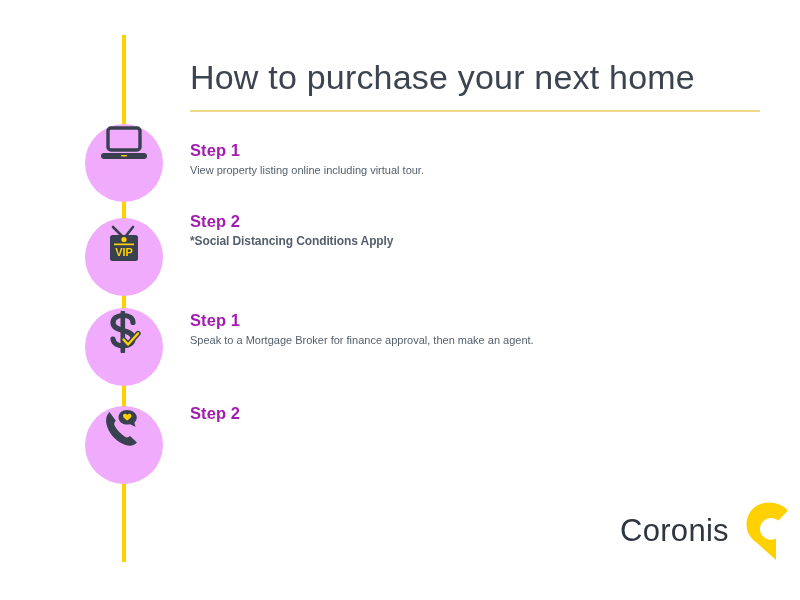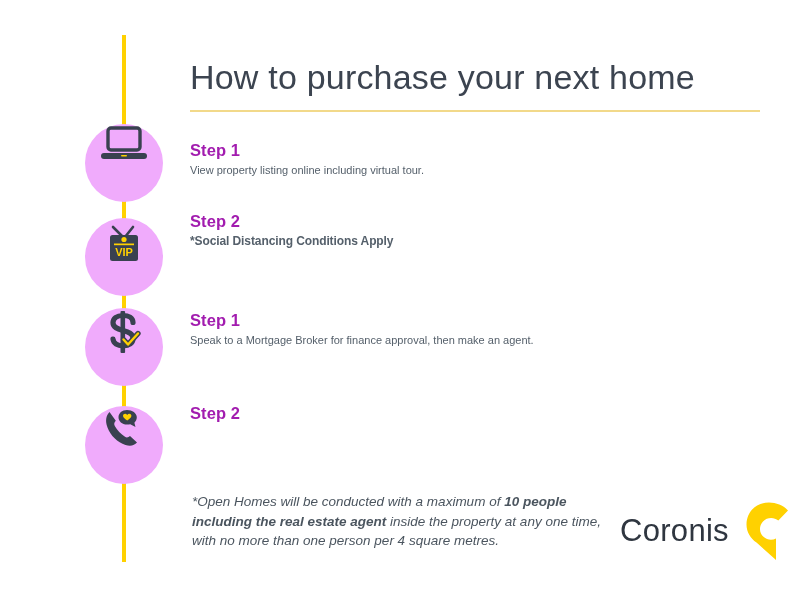--- a/index.html
+++ b/index.html
@@ -183,23 +183,20 @@
 
   <div class="step s3">
     <p class="step-head">Step 1</p>
     <p class="step-body">Speak to a Mortgage Broker for finance approval, then make an agent.</p>
   </div>
 
   <div class="step s4">
     <p class="step-head">Step 2</p>
   </div>
 
-  <div class="footnote">
-    <span>*Open Homes will be conducted with a maximum of </span><b>10 people including the real estate agent</b><span> inside the property at any one time, with no more than one person per 4 square metres.</span>
-  </div>
 
   <div class="logo">
     <span class="logo-word">Coronis</span>
     <span>
       <svg class="logo-mark" viewBox="0 0 44 62">
         <path d="M43 10.5 C38.5 5.5 31.5 2.5 24 2.5 C11 2.5 1.5 12 1.5 24.5
                  C1.5 32 5.5 38.5 11.5 42.5 L31 60 L31 38.5
                  C27 40.5 22 40 18.5 36.8 C14 32.8 13.8 25.8 18 21.4
                  C22 17.2 29 16.8 33.3 20.6 Z" fill="#FFD100"></path>
       </svg>

